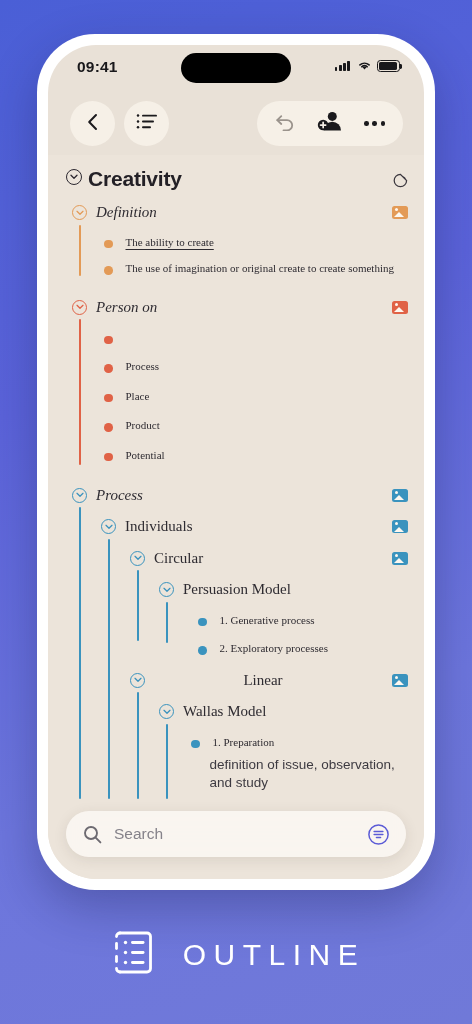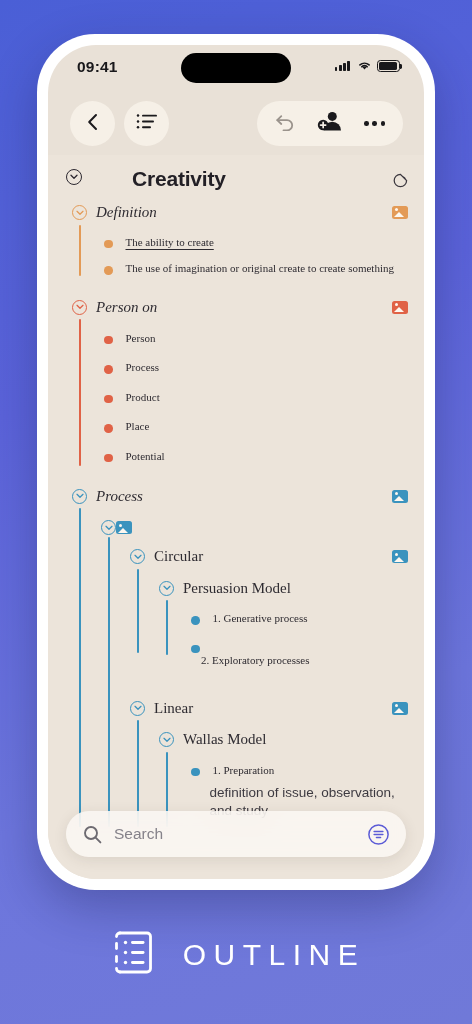--- a/index.html
+++ b/index.html
@@ -100,21 +100,20 @@
   #outline-content {
     position: absolute; left: 0; top: 110px;
     width: 376px; height: 724px;
     background: #ece4da;
     overflow: hidden;
   }
 
   .row { position: relative; display: flex; align-items: flex-start; }
   .row-title {
     padding: 8px 0 6px 0;
-    gap: 44px;
   }
   #doc-title {
     font-size: 21px; font-weight: 700; color: #232026;
     letter-spacing: -0.2px; margin-left: 6px;
   }
   .chev {
     width: 15px; height: 15px; flex: 0 0 15px;
     border-radius: 50%; border: 1.4px solid currentColor;
     display: flex; align-items: center; justify-content: center;
     box-sizing: border-box; margin-top: 2px; cursor: pointer;
@@ -325,33 +324,32 @@
                   <path d="M1 1.3 L4 4.3 L7 1.3" stroke="currentColor" stroke-width="1.25" fill="none" stroke-linecap="round" stroke-linejoin="round"></path>
                 </svg>
             </span>
             <span class="node-label italic">Person on</span>
             <span class="img-icon" style="background:#e06246"></span>
           </div>
           <div class="kids" style="margin-left:7px;padding-left:22px;">
             <span class="guide" style="background:#e06246;left:0;top:-4px;bottom:5px;"></span>
             <div class="node-row" style="padding:7.5px 0;">
               <span class="bullet" style="background:#e06246"></span>
-              <span class="leaf-label">Person</span>
             </div>
             <div class="node-row" style="padding:7.5px 0;">
               <span class="bullet" style="background:#e06246"></span>
               <span class="leaf-label">Process</span>
             </div>
             <div class="node-row" style="padding:7.5px 0;">
               <span class="bullet" style="background:#e06246"></span>
-              <span class="leaf-label">Product</span>
+              <span class="leaf-label">Place</span>
             </div>
             <div class="node-row" style="padding:7.5px 0;">
               <span class="bullet" style="background:#e06246"></span>
-              <span class="leaf-label">Place</span>
+              <span class="leaf-label">Product</span>
             </div>
             <div class="node-row" style="padding:7.5px 0;">
               <span class="bullet" style="background:#e06246"></span>
               <span class="leaf-label">Potential</span>
             </div>
           </div>
         </div>
 
         <div class="section" style="margin-left:6px;margin-top:10px;">
           <div class="node-row">
@@ -366,20 +364,21 @@
 
           <div class="kids" style="margin-left:7px;padding-left:22px;">
             <span class="guide" style="background:#3a93be;left:0;top:-4px;bottom:0;"></span>
 
             <div class="node-row">
               <span class="chev" style="color:#3a93be">
                 <svg width="8" height="6" viewBox="0 0 8 6">
                     <path d="M1 1.3 L4 4.3 L7 1.3" stroke="currentColor" stroke-width="1.25" fill="none" stroke-linecap="round" stroke-linejoin="round"></path>
                   </svg>
               </span>
+              <span class="node-label">Individuals</span>
               <span class="img-icon" style="background:#3a93be"></span>
             </div>
 
             <div class="kids" style="margin-left:7px;padding-left:22px;">
               <span class="guide" style="background:#3a93be;left:0;top:-4px;bottom:0;"></span>
 
               <div class="node-row">
                 <span class="chev" style="color:#3a93be">
                   <svg width="8" height="6" viewBox="0 0 8 6">
                       <path d="M1 1.3 L4 4.3 L7 1.3" stroke="currentColor" stroke-width="1.25" fill="none" stroke-linecap="round" stroke-linejoin="round"></path>
@@ -394,34 +393,34 @@
 
                 <div class="node-row">
                   <span class="chev" style="color:#3a93be">
                     <svg width="8" height="6" viewBox="0 0 8 6">
                         <path d="M1 1.3 L4 4.3 L7 1.3" stroke="currentColor" stroke-width="1.25" fill="none" stroke-linecap="round" stroke-linejoin="round"></path>
                       </svg>
                   </span>
                   <span class="node-label">Persuasion Model</span>
                 </div>
 
-                <div class="kids" style="margin-left:7px;padding-left:22px;">
+                <div class="kids" style="margin-left:7px;padding-left:29px;">
                   <span class="guide" style="background:#3a93be;left:0;top:-4px;bottom:20px;"></span>
                   <div class="node-row" style="padding:7px 0;">
                     <span class="bullet" style="background:#3a93be"></span>
                     <span class="leaf-label">1. Generative process</span>
                   </div>
-                  <div class="node-row" style="padding:7px 0;flex-direction:column;">
+                  <div class="node-row" style="padding:7px 0;">
                     <span class="bullet" style="background:#3a93be"></span>
                     <span class="leaf-label">2. Exploratory processes</span>
                   </div>
                 </div>
               </div>
 
-              <div class="node-row" style="margin-top:18px;">
+              <div class="node-row" style="margin-top:2px;text-align:center;">
                 <span class="chev" style="color:#3a93be">
                   <svg width="8" height="6" viewBox="0 0 8 6">
                       <path d="M1 1.3 L4 4.3 L7 1.3" stroke="currentColor" stroke-width="1.25" fill="none" stroke-linecap="round" stroke-linejoin="round"></path>
                     </svg>
                 </span>
                 <span class="node-label">Linear</span>
                 <span class="img-icon" style="background:#3a93be"></span>
               </div>
 
               <div class="kids" style="margin-left:7px;padding-left:22px;">

